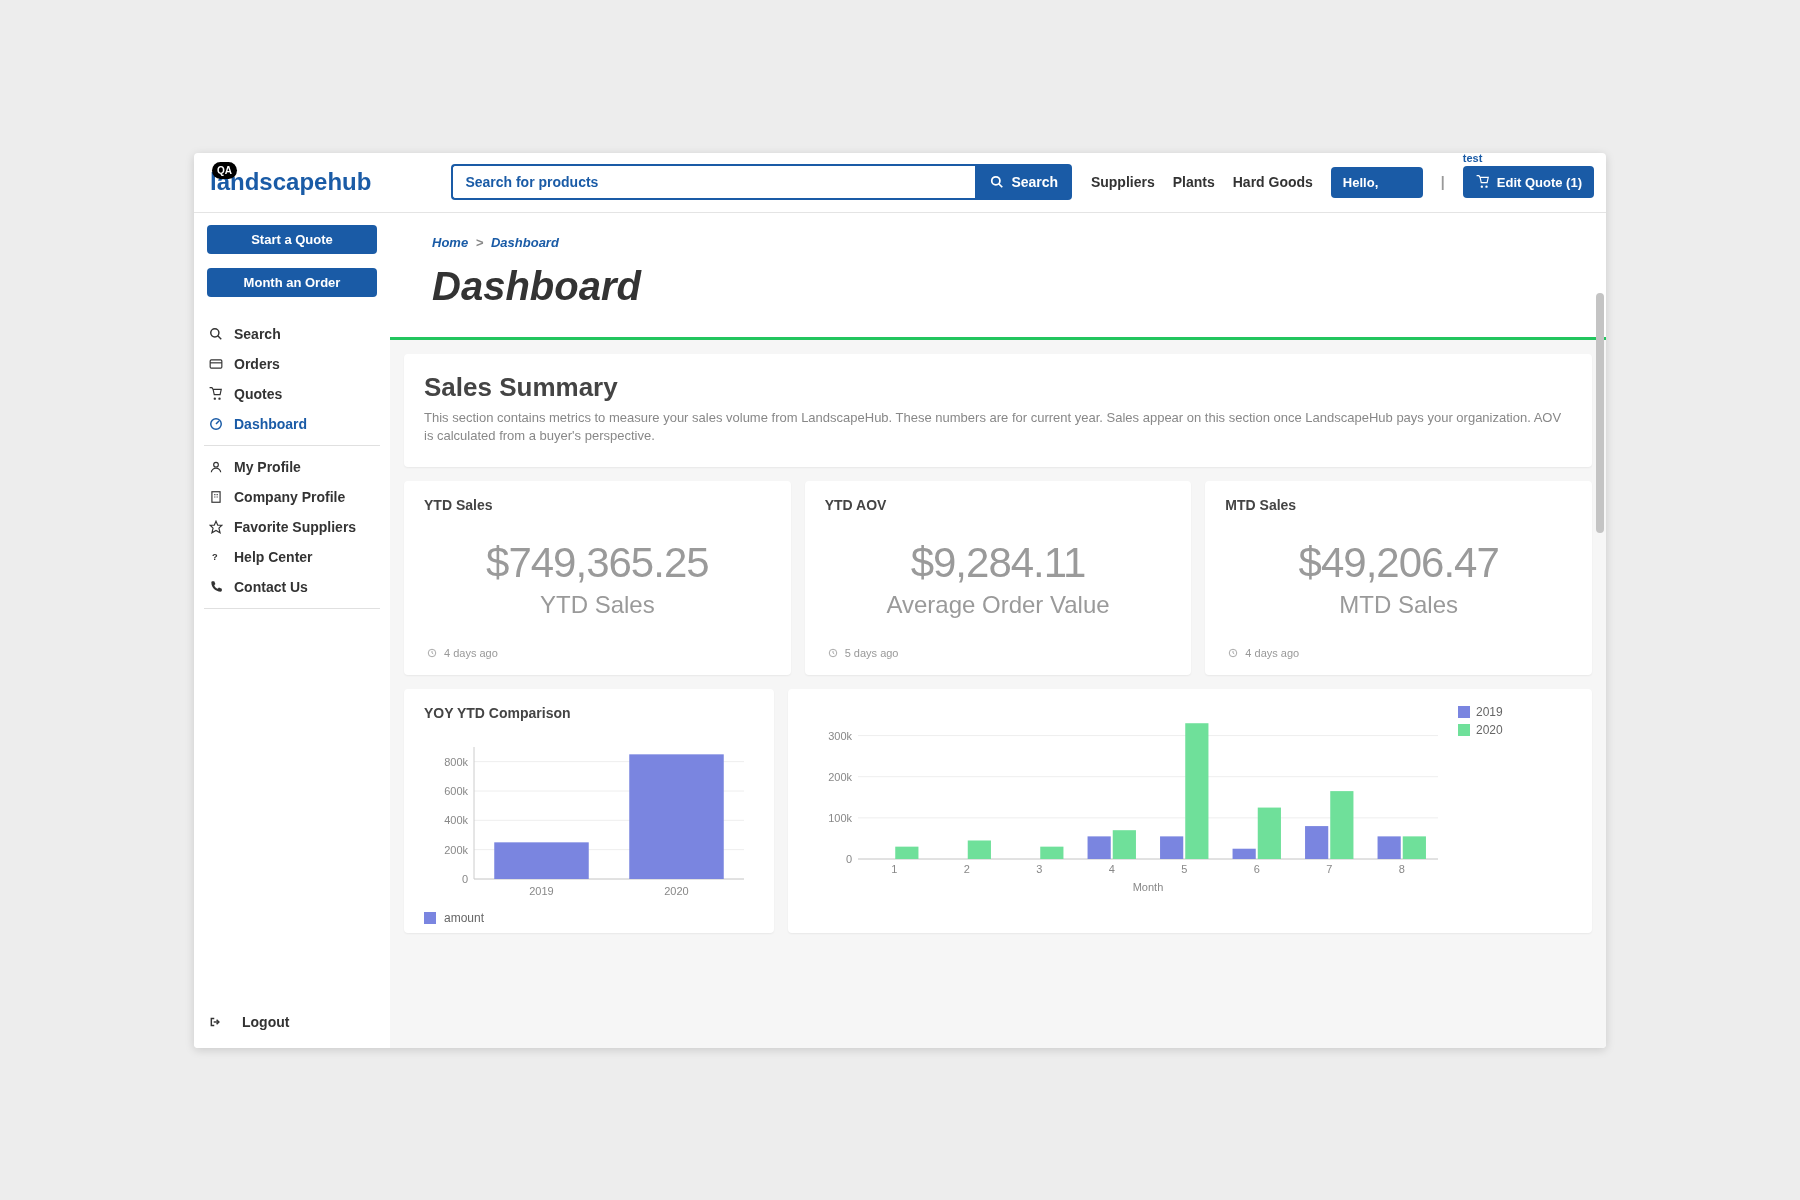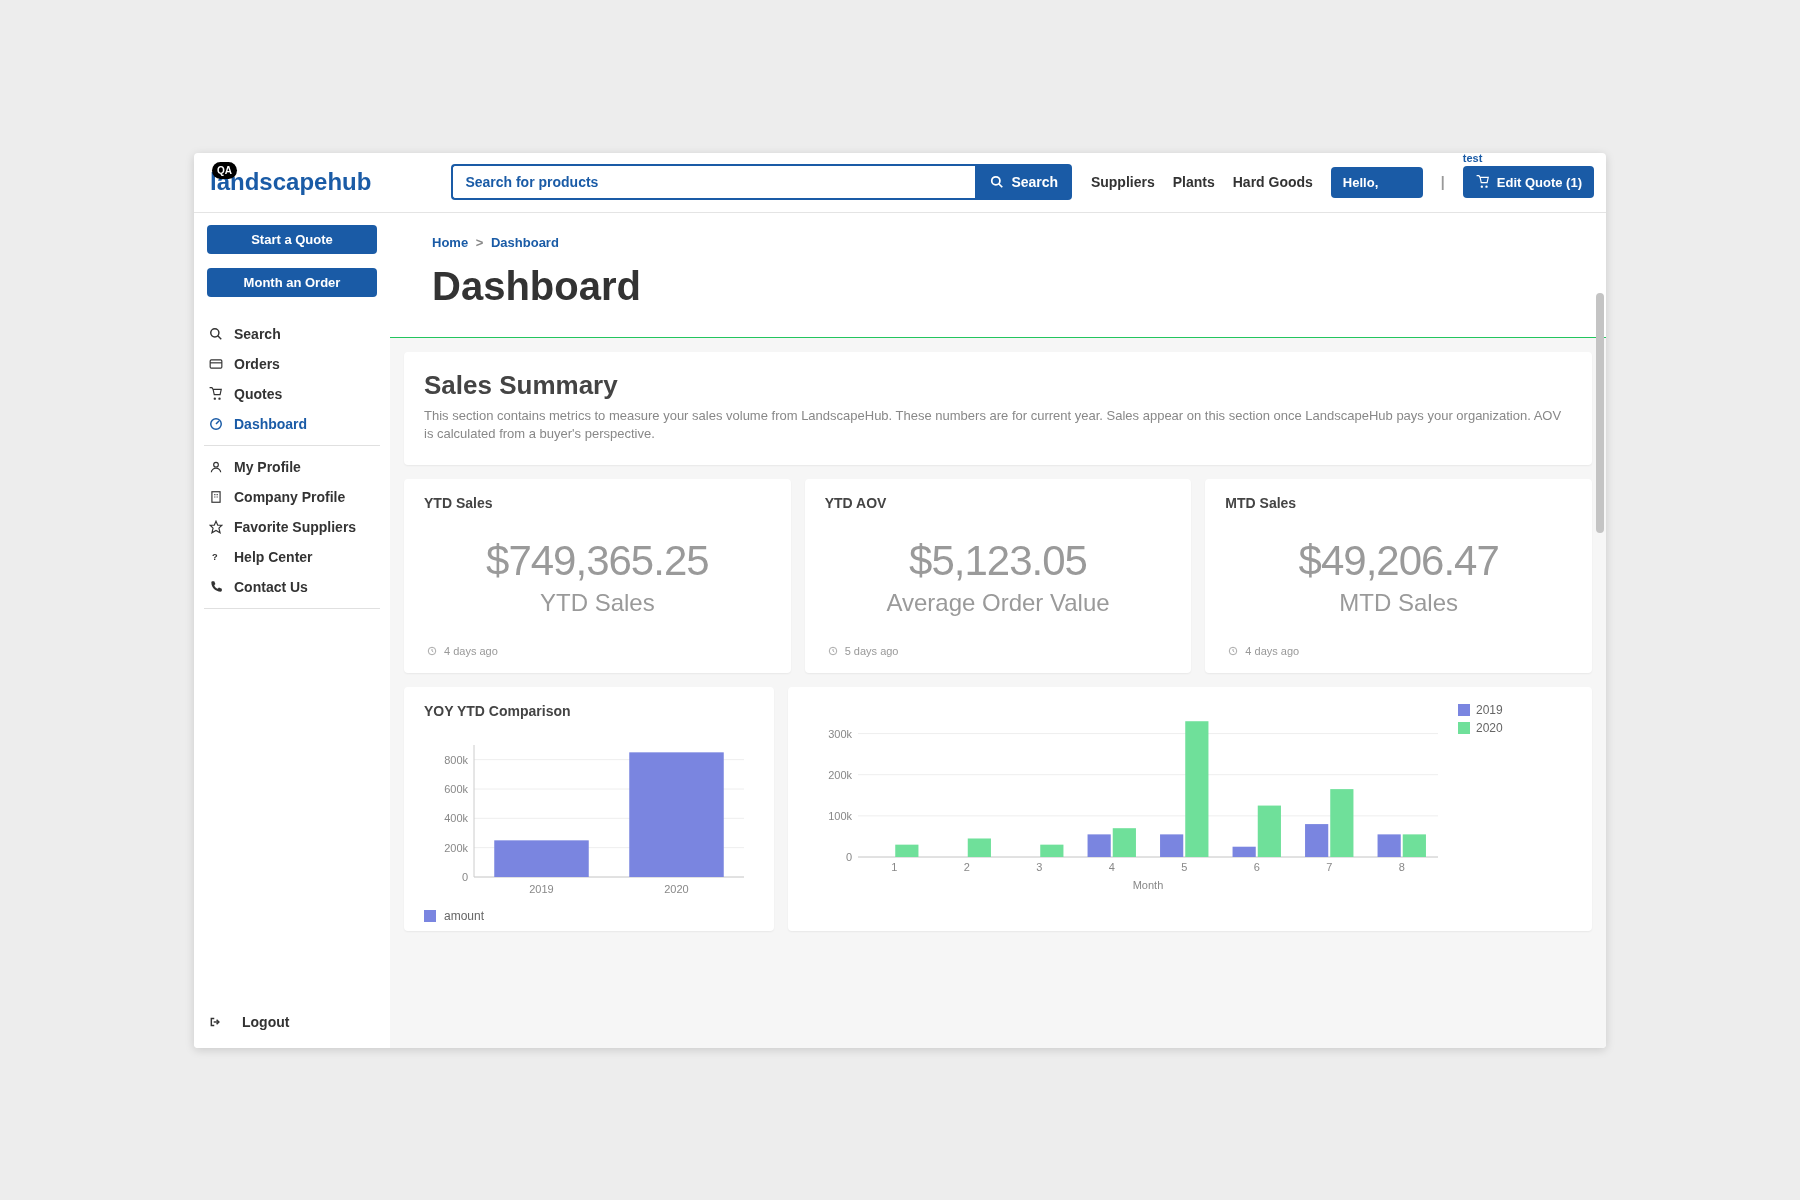--- a/index.html
+++ b/index.html
@@ -174,21 +174,22 @@
   .main {
     flex: 1;
     background: #f6f6f6;
     padding: 0;
     overflow: auto;
     position: relative;
   }
   .mainhead {
     background: #fff;
     padding: 22px 42px 28px;
-    border-bottom: 1px solid #22c55e;
+    border-bottom: 3px solid #22c55e;
+    font-style: italic;
   }
   .breadcrumb { font-size: 13px; font-weight: 700; color: #1a5ba6; margin-bottom: 14px; }
   .breadcrumb .sep { color: #888; margin: 0 4px; }
   .pagetitle { font-size: 40px; font-weight: 800; color: #333; }
   .content { padding: 14px; display: flex; flex-direction: column; gap: 14px; }
   .summarycard {
     background: #fff;
     border-radius: 4px;
     padding: 18px 20px 22px;
     box-shadow: 0 1px 2px rgba(0,0,0,.06);
@@ -407,21 +408,21 @@
                   <svg width="10" height="10" viewBox="0 0 24 24" fill="none" stroke="#999" stroke-width="2">
                     <circle cx="12" cy="12" r="9"></circle>
                     <path d="M12 7v5l3 2"></path>
                   </svg>
                 </span>
               <span>4 days ago</span>
             </div>
           </div>
           <div class="metriccard">
             <div class="mlabel">YTD AOV</div>
-            <div class="mvalue">$5,123.05</div>
+            <div class="mvalue">$9,284.11</div>
             <div class="msub">Average Order Value</div>
             <div class="mtime">
               <span class="ic">
                   <svg width="10" height="10" viewBox="0 0 24 24" fill="none" stroke="#999" stroke-width="2">
                     <circle cx="12" cy="12" r="9"></circle>
                     <path d="M12 7v5l3 2"></path>
                   </svg>
                 </span>
               <span>5 days ago</span>
             </div>

